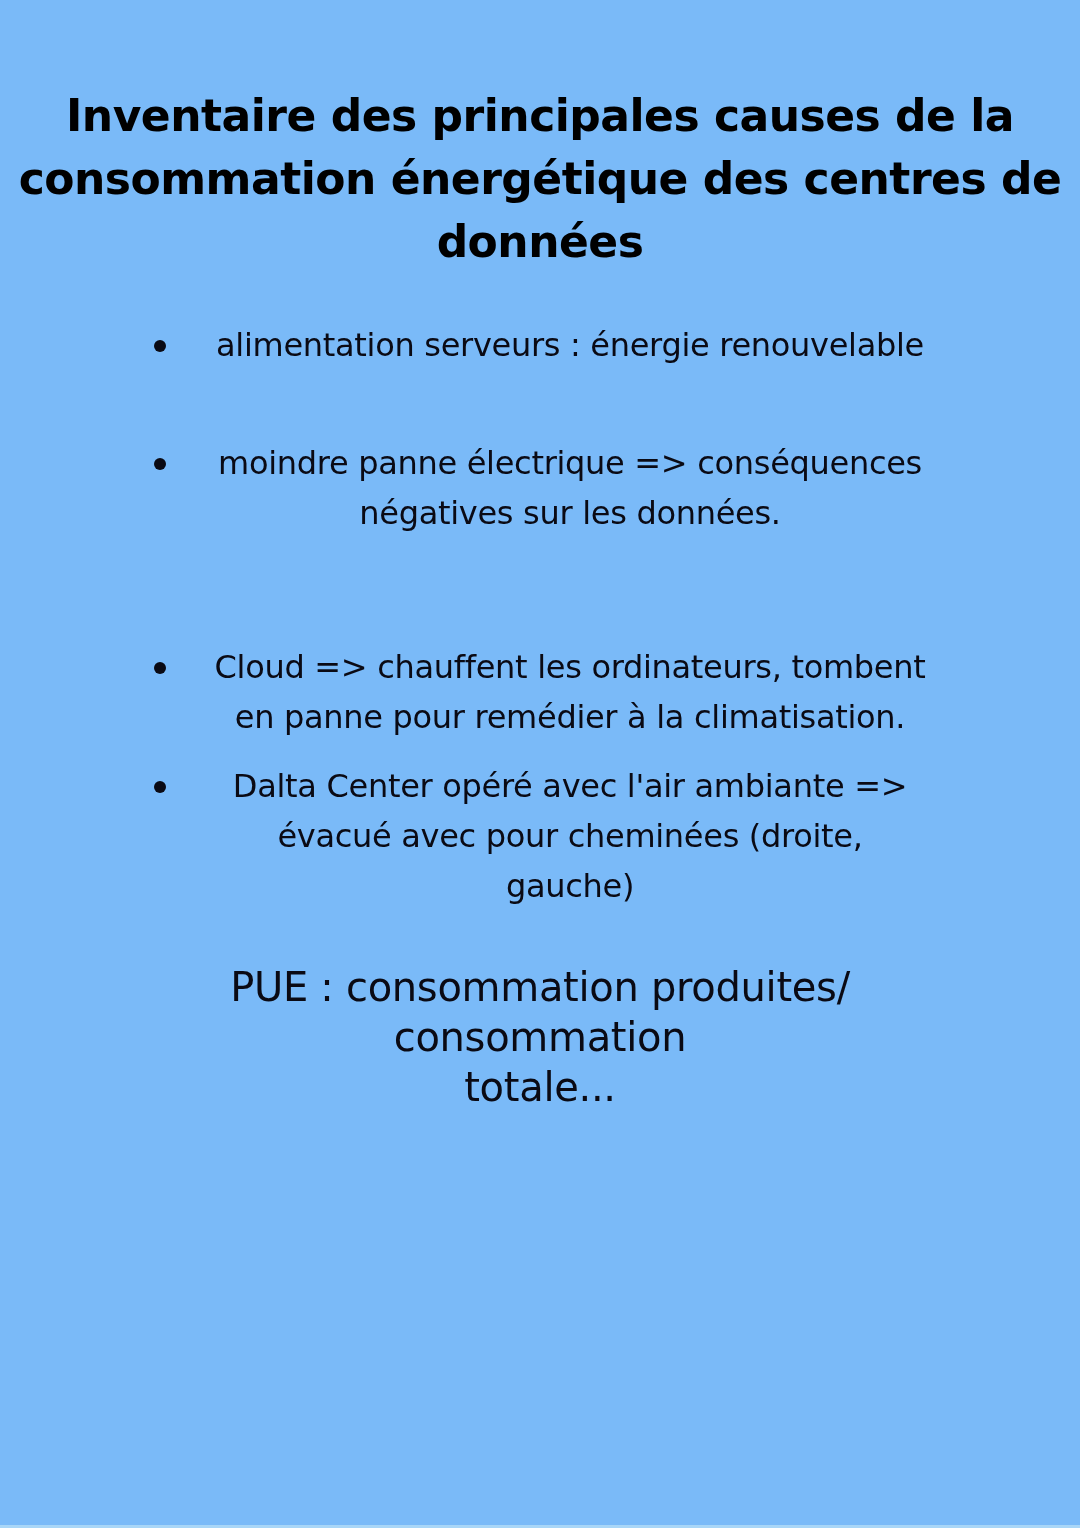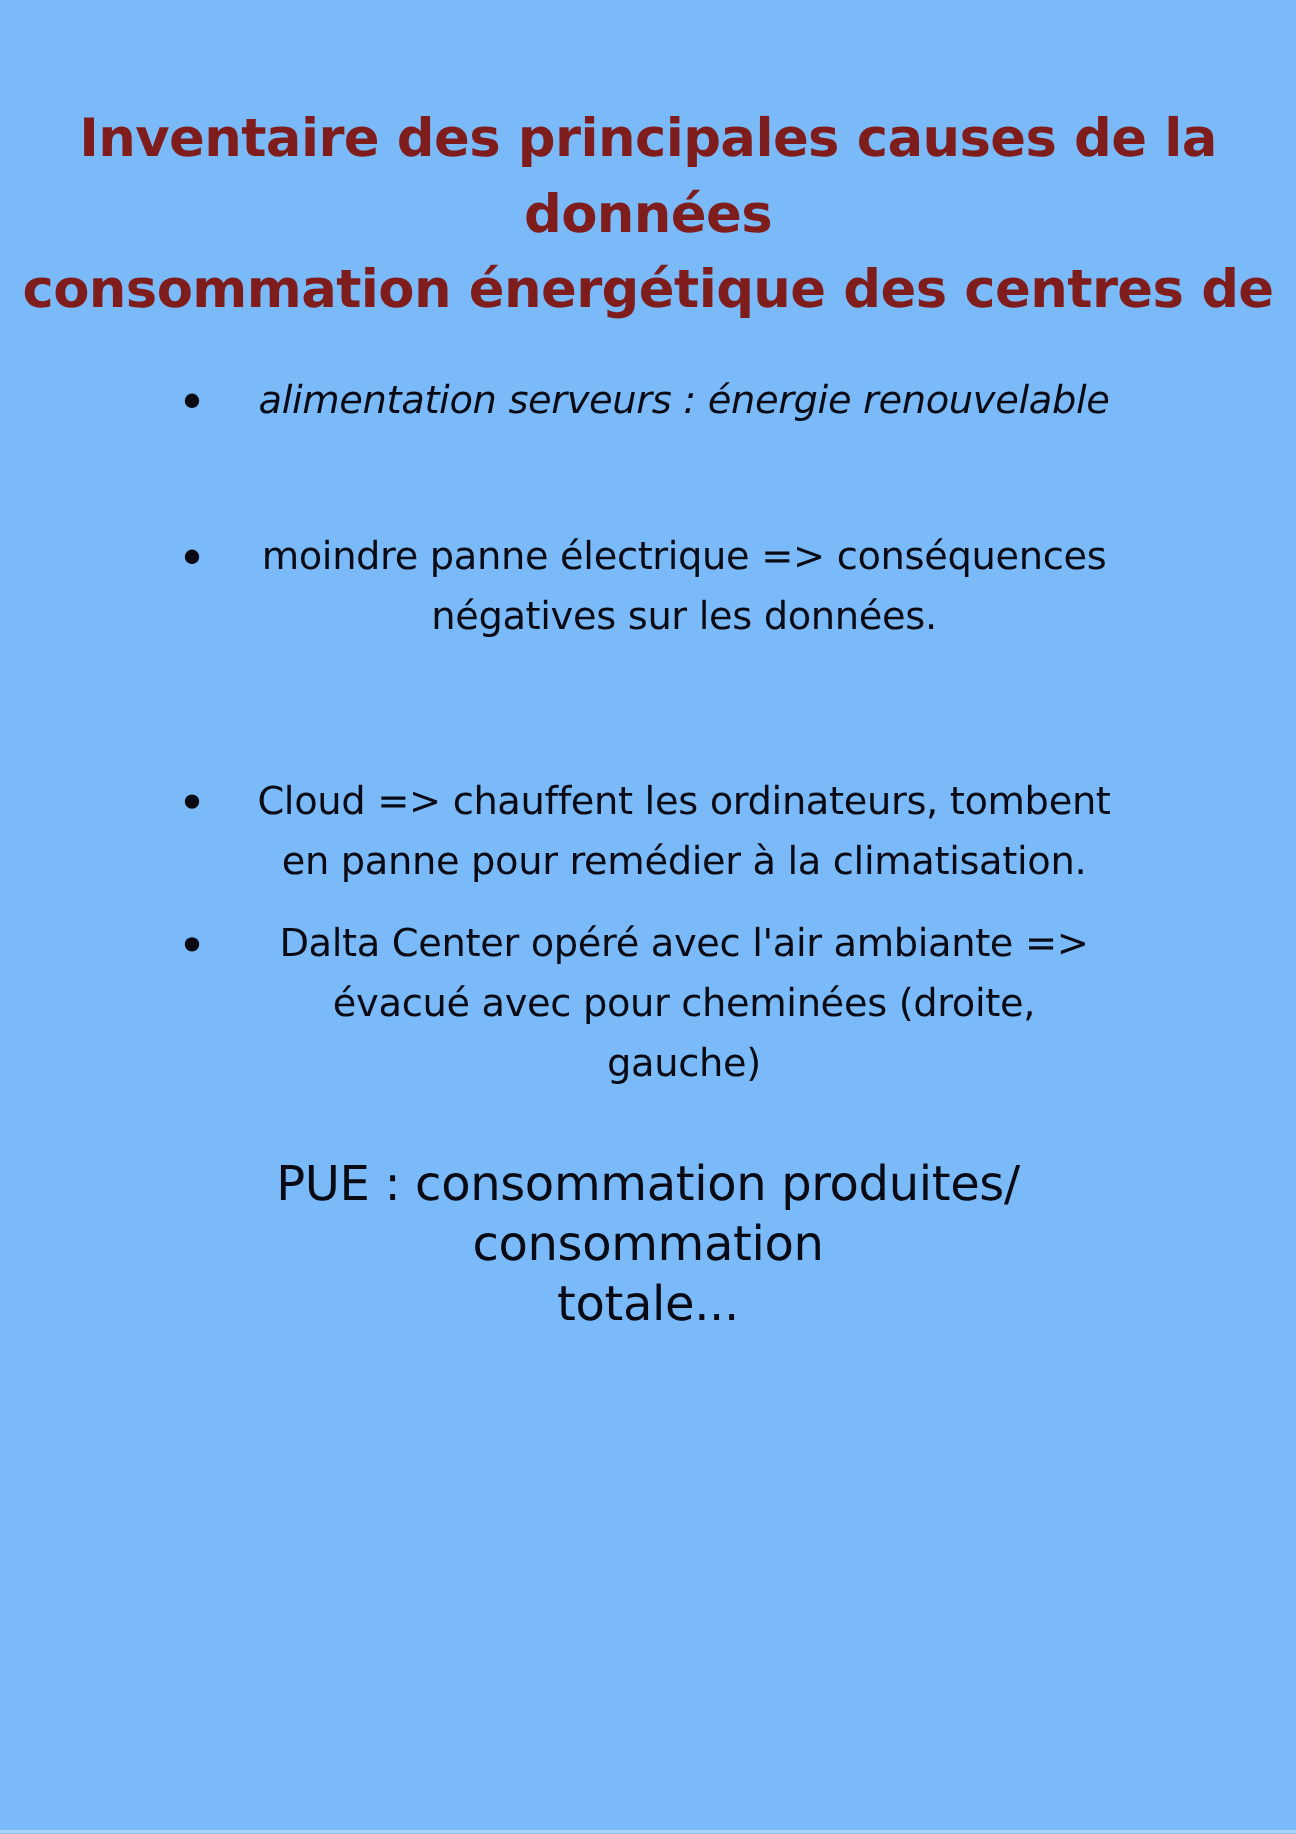--- a/index.html
+++ b/index.html
@@ -7,21 +7,21 @@
     width:1080px; height:1528px; overflow:hidden;
     background:#7abaf8;
     font-family:"DejaVu Sans", sans-serif;
     color:#0a0a14;
     position:relative;
   }
   .title {
     position:absolute; left:0; top:84px; width:1080px;
     text-align:center; font-weight:bold;
     font-size:44px; line-height:63px; letter-spacing:-0.5px;
-    color:#7f1d1d;
+    color:#000000;
   }
   .bullet {
     position:absolute; left:140px; width:820px;
   }
   .dot {
     position:absolute; left:14px; width:12px; height:12px; border-radius:50%;
     background:#0a0a14;
   }
   .btext {
     margin-left:40px; width:780px; text-align:center;
@@ -33,25 +33,25 @@
   }
   .bottom-line {
     position:absolute; left:0; bottom:0; width:1080px; height:3px; background:#a9d6f7;
   }
 </style>
 </head>
 <body>
 
 <div class="title">
   <div>Inventaire des principales causes de la</div>
+  <div>consommation énergétique des centres de</div>
   <div>données</div>
-  <div>consommation énergétique des centres de</div>
 </div>
 
-<div class="bullet" style="top:308px;font-style:italic;">
+<div class="bullet" style="top:320px;">
   <span class="dot" style="top:20px;"></span>
   <div class="btext">
     <div>alimentation serveurs : énergie renouvelable</div>
   </div>
 </div>
 
 <div class="bullet" style="top:438px;">
   <span class="dot" style="top:20px;"></span>
   <div class="btext">
     <div>moindre panne électrique =&gt; conséquences</div>

